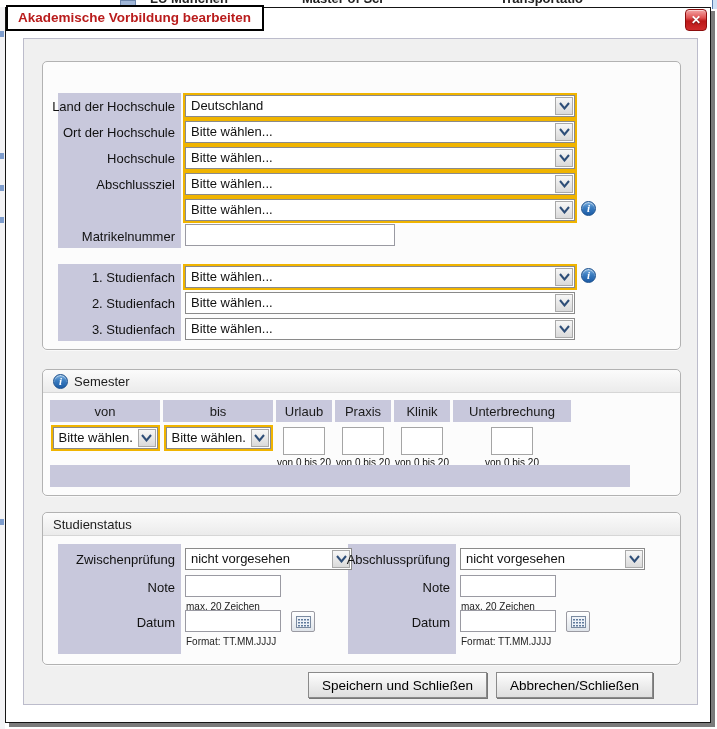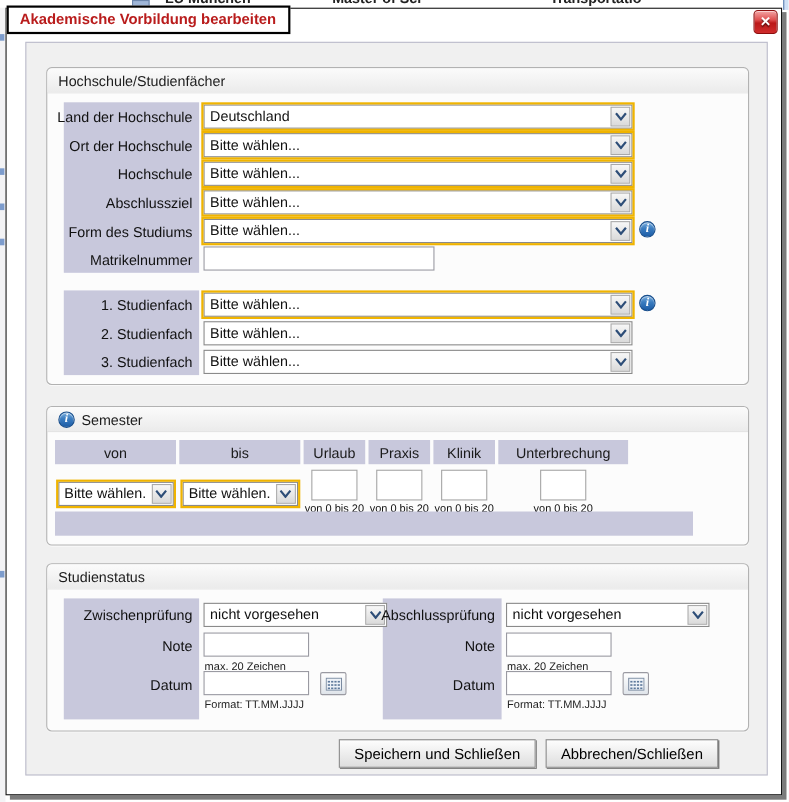--- a/index.html
+++ b/index.html
@@ -95,21 +95,21 @@
     background:linear-gradient(180deg,#79aede 0%,#3a7cc0 45%,#1c5ca6 100%);
     border:1px solid #184e8c;box-sizing:border-box;
     color:#fff;font-family:"Liberation Serif",serif;font-style:italic;font-weight:bold;
     font-size:11px;line-height:13px;text-align:center;
     box-shadow:inset 0 1px 1px rgba(255,255,255,.6);cursor:pointer;
   }
 
   
   .sem-table{position:absolute;left:7px;top:30px;width:580px;display:flex;gap:3px;}
   .sem-col{display:flex;flex-direction:column;align-items:center;}
-  .w110{width:110px;gap:11px;} .w56{width:56px;} .w118{width:118px;}
+  .w110{width:110px;} .w56{width:56px;} .w118{width:118px;}
   .sem-head{
     width:100%;height:22px;background:#c8c8dc;
     display:flex;align-items:center;justify-content:center;
     font-size:13px;color:#1a1a1a;white-space:nowrap;
   }
   .sem-body{width:100%;display:flex;flex-direction:column;align-items:center;margin-top:5px;}
   .sem-sel{position:relative;width:98px;}
   .sem-num{font-size:14px;font-weight:bold;margin-top:6px;}
   .sem-input{width:36px;height:24px;border:1px solid #a5a5a5;background:#fff;font-size:13px;text-align:center;font-family:"Liberation Sans",sans-serif;}
   .sem-hint{font-size:10px;color:#111;margin-top:2px;white-space:nowrap;}
@@ -153,30 +153,28 @@
 <div class="bg-topright"></div>
 
 <div class="modal">
 
   <div class="dialog-title">Akademische Vorbildung bearbeiten</div>
   <div class="close-btn">✕</div>
 
   <div class="container">
 
     <div class="fieldset fs1">
-      <div class="fs-legend">Hochschule/Studienfächer</div>
 
       <div class="lav" style="left:15px;top:31px;width:123px;height:155px;"></div>
       <div class="lav" style="left:15px;top:202px;width:123px;height:77px;"></div>
 
       <div class="flabel" style="top:31px">Land der Hochschule</div>
       <div class="flabel" style="top:57px">Ort der Hochschule</div>
       <div class="flabel" style="top:109px">Abschlussziel</div>
       <div class="flabel" style="top:83px">Hochschule</div>
-      <div class="flabel" style="top:135px">Form des Studiums</div>
       <div class="flabel" style="top:161px">Matrikelnummer</div>
 
       <div class="sel hl" style="left:142px;top:33px;width:383px;">
         <span>Deutschland</span>
         <span class="arrow">
             <svg width="11" height="8" viewBox="0 0 11 8">
               <path d="M1 1 L5.5 6.5 L10 1" fill="none" stroke="#2e4e78" stroke-width="2"></path>
             </svg>
           </span>
       </div>

